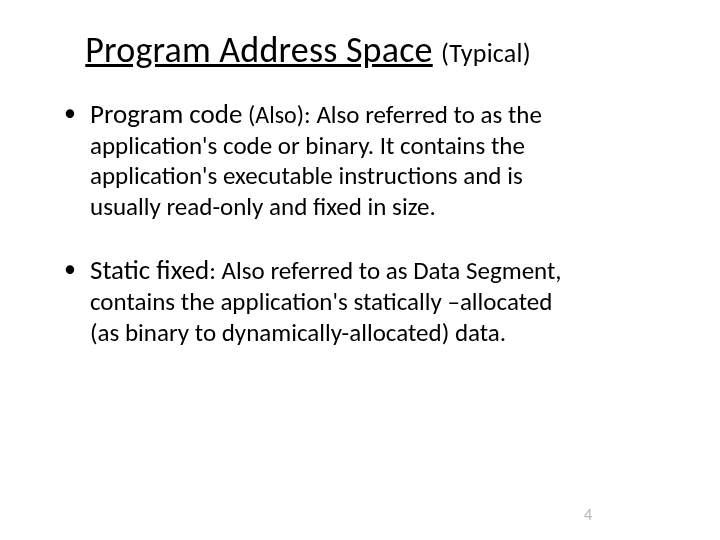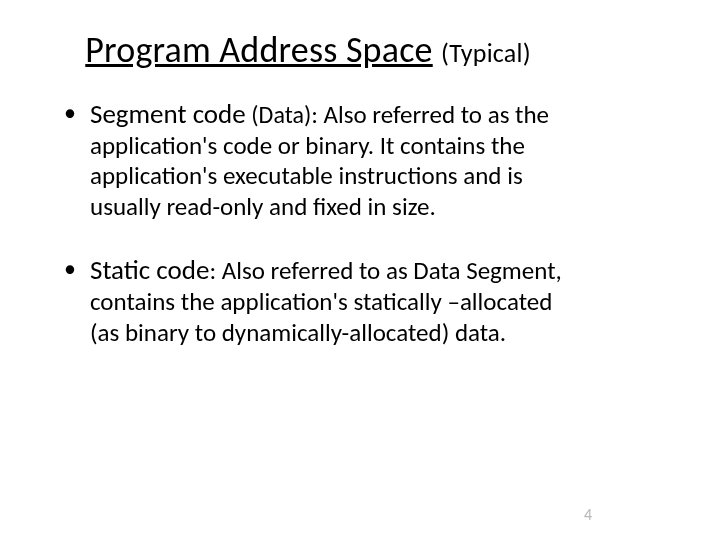--- a/index.html
+++ b/index.html
@@ -70,23 +70,23 @@
 
 <div class="slide">
 
   <h1 class="title">
     <span class="underline">Program Address Space</span>
     <span class="sub">(Typical)</span>
   </h1>
 
   <ul class="body">
     <li>
-      <span class="lead">Segment code</span>
-      <span class="tag">(Data)</span><span>: Also referred to as the application's code or binary. It contains the application's executable instructions and is usually read-only and fixed in size.</span>
+      <span class="lead">Program code</span>
+      <span class="tag">(Also)</span><span>: Also referred to as the application's code or binary. It contains the application's executable instructions and is usually read-only and fixed in size.</span>
     </li>
     <li>
-      <span class="lead">Static code</span><span>: Also referred to as Data Segment, contains the application's statically –allocated (as binary to dynamically-allocated) data.</span>
+      <span class="lead">Static fixed</span><span>: Also referred to as Data Segment, contains the application's statically –allocated (as binary to dynamically-allocated) data.</span>
     </li>
   </ul>
 
   <div class="pagenum">4</div>
 
 </div>
 
 </body></html>

